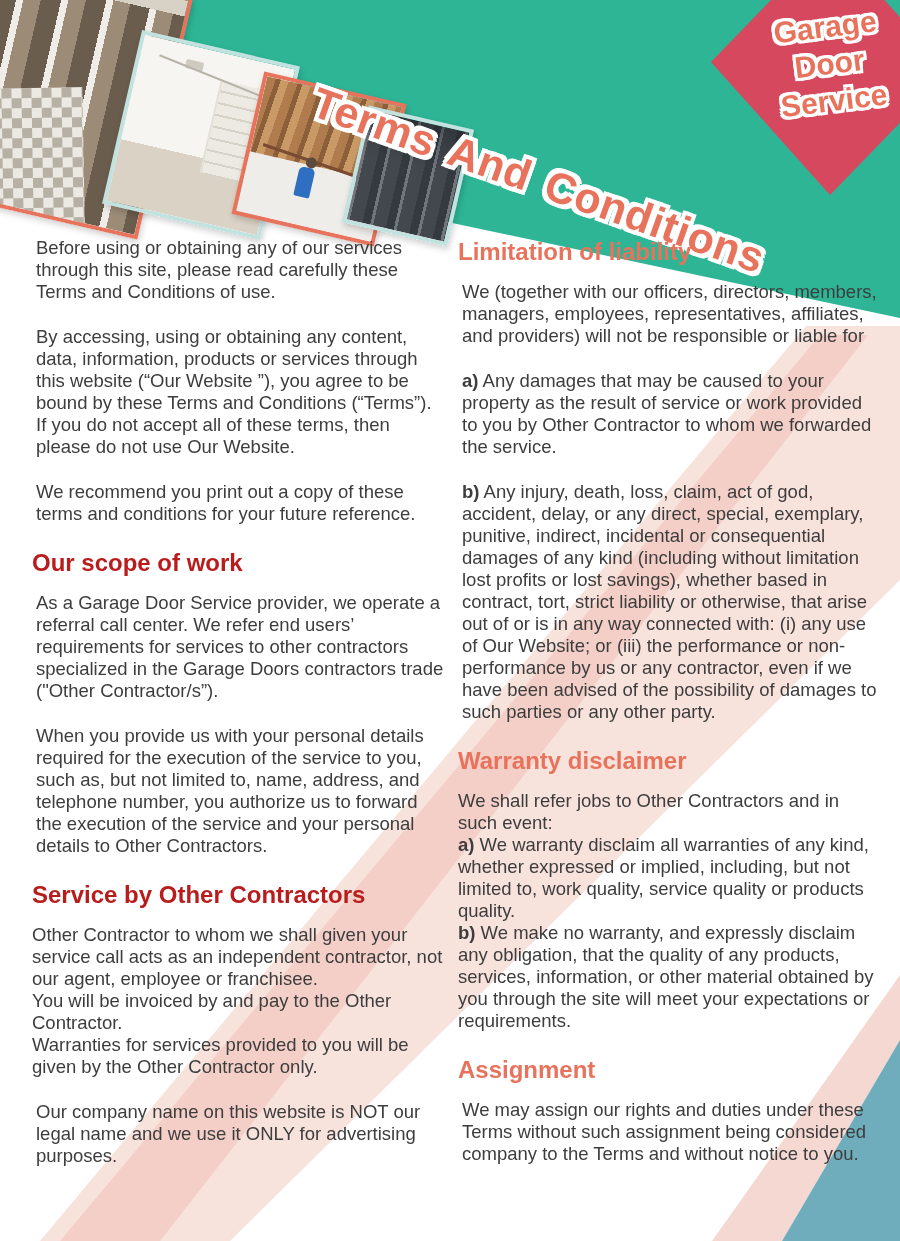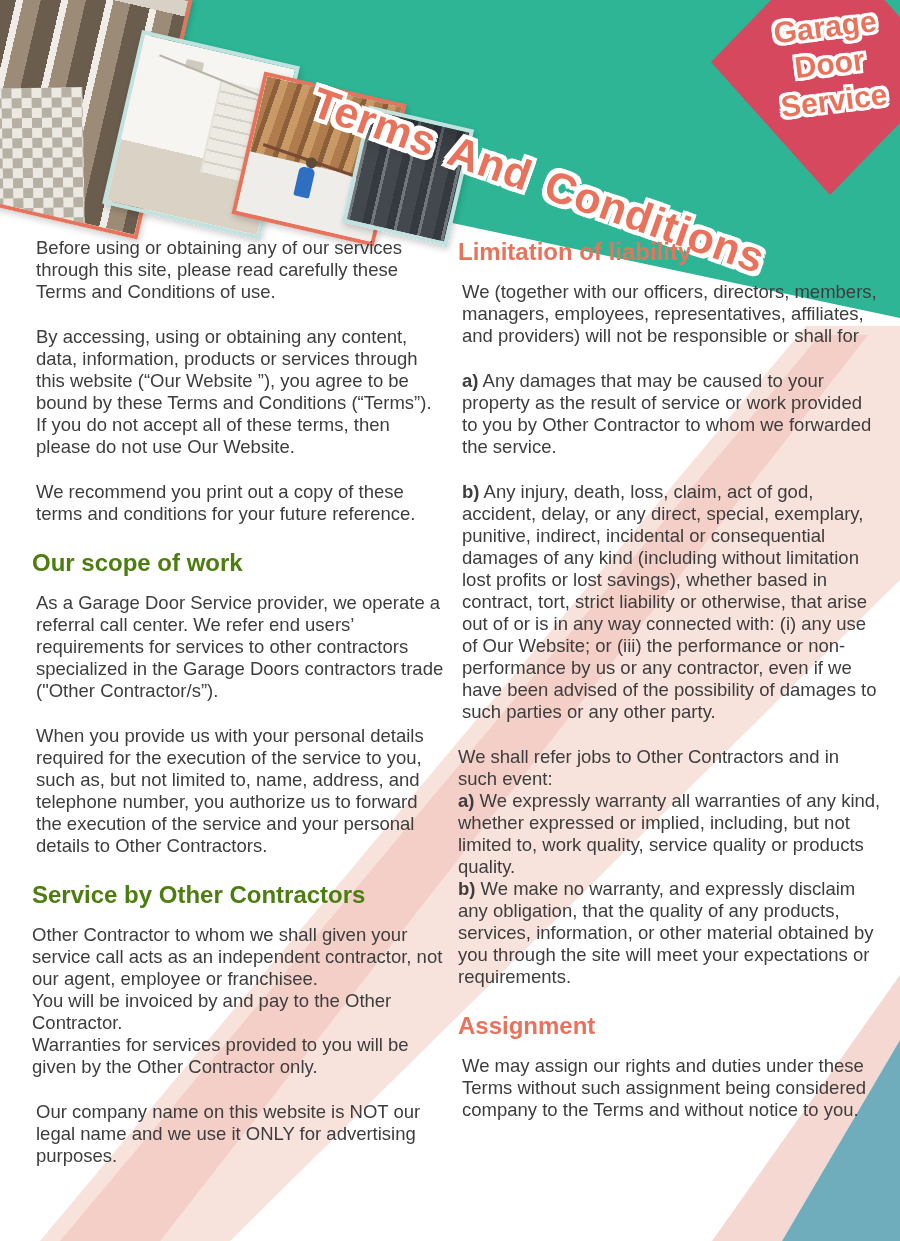--- a/index.html
+++ b/index.html
@@ -60,21 +60,21 @@
   }
   #logo-text span{display:block;}
   
   .col{position:absolute;top:237px;z-index:4;font-size:18.5px;line-height:22px;}
   #col-left{left:32px;width:413px;}
   #col-right{left:458px;width:424px;}
   .col p{margin:0 0 23px 4px;}
   .col .sub{margin:0;}
   .col .group{margin:12px 0 23px 0;}
   h2{font-size:24px;line-height:29px;margin:0 0 15px 0;font-weight:bold;}
-  #col-left h2{color:#4d7c0f;}
+  #col-left h2{color:#b91c1c;}
   #col-right h2{color:#e8735c;}
   .lbl{font-weight:bold;}
 </style>
 </head>
 <body>
 
 <svg id="bg" viewBox="0 0 900 1241" xmlns="http://www.w3.org/2000/svg">
   <polygon points="806,326 900,326 900,580 230,1241 40,1241" fill="#f8e2dc"></polygon>
   <polygon points="820,335 868,335 160,1241 60,1241" fill="#f3cfc8"></polygon>
   <polygon points="900,975 900,1040 782,1241 712,1241" fill="#f5d8d2"></polygon>
@@ -126,25 +126,26 @@
   <div class="group">
     <p class="sub">Other Contractor to whom we shall given your service call acts as an independent contractor, not our agent, employee or franchisee.</p>
     <p class="sub">You will be invoiced by and pay to the Other Contractor.</p>
     <p class="sub">Warranties for services provided to you will be given by the Other Contractor only.</p>
   </div>
   <p>Our company name on this website is NOT our legal name and we use it ONLY for advertising purposes.</p>
 </div>
 
 <div id="col-right" class="col">
   <h2>Limitation of liability</h2>
-  <p>We (together with our officers, directors, members, managers, employees, representatives, affiliates, and providers) will not be responsible or shall for</p>
+  <p>We (together with our officers, directors, members, managers, employees, representatives, affiliates, and providers) will not be responsible or liable for</p>
   <p><span class="lbl">a)</span><span> Any damages that may be caused to your property as the result of service or work provided to you by Other Contractor to whom we forwarded the service.</span></p>
   <p><span class="lbl">b)</span><span> Any injury, death, loss, claim, act of god, accident, delay, or any direct, special, exemplary, punitive, indirect, incidental or consequential damages of any kind (including without limitation lost profits or lost savings), whether based in contract, tort, strict liability or otherwise, that arise out of or is in any way connected with: (i) any use of Our Website; or (iii) the performance or non-performance by us or any contractor, even if we have been advised of the possibility of damages to such parties or any other party.</span></p>
 
+  <h2>Warranty disclaimer</h2>
   <div class="group">
     <p class="sub">We shall refer jobs to Other Contractors and in such event:</p>
-    <p class="sub"><span class="lbl">a)</span><span> We expressly warranty all warranties of any kind, whether expressed or implied, including, but not limited to, work quality, service quality or products quality.</span></p>
+    <p class="sub"><span class="lbl">a)</span><span> We warranty disclaim all warranties of any kind, whether expressed or implied, including, but not limited to, work quality, service quality or products quality.</span></p>
     <p class="sub"><span class="lbl">b)</span><span> We make no warranty, and expressly disclaim any obligation, that the quality of any products, services, information, or other material obtained by you through the site will meet your expectations or requirements.</span></p>
   </div>
 
   <h2>Assignment</h2>
   <p>We may assign our rights and duties under these Terms without such assignment being considered company to the Terms and without notice to you.</p>
 </div>
 
 </body></html>

